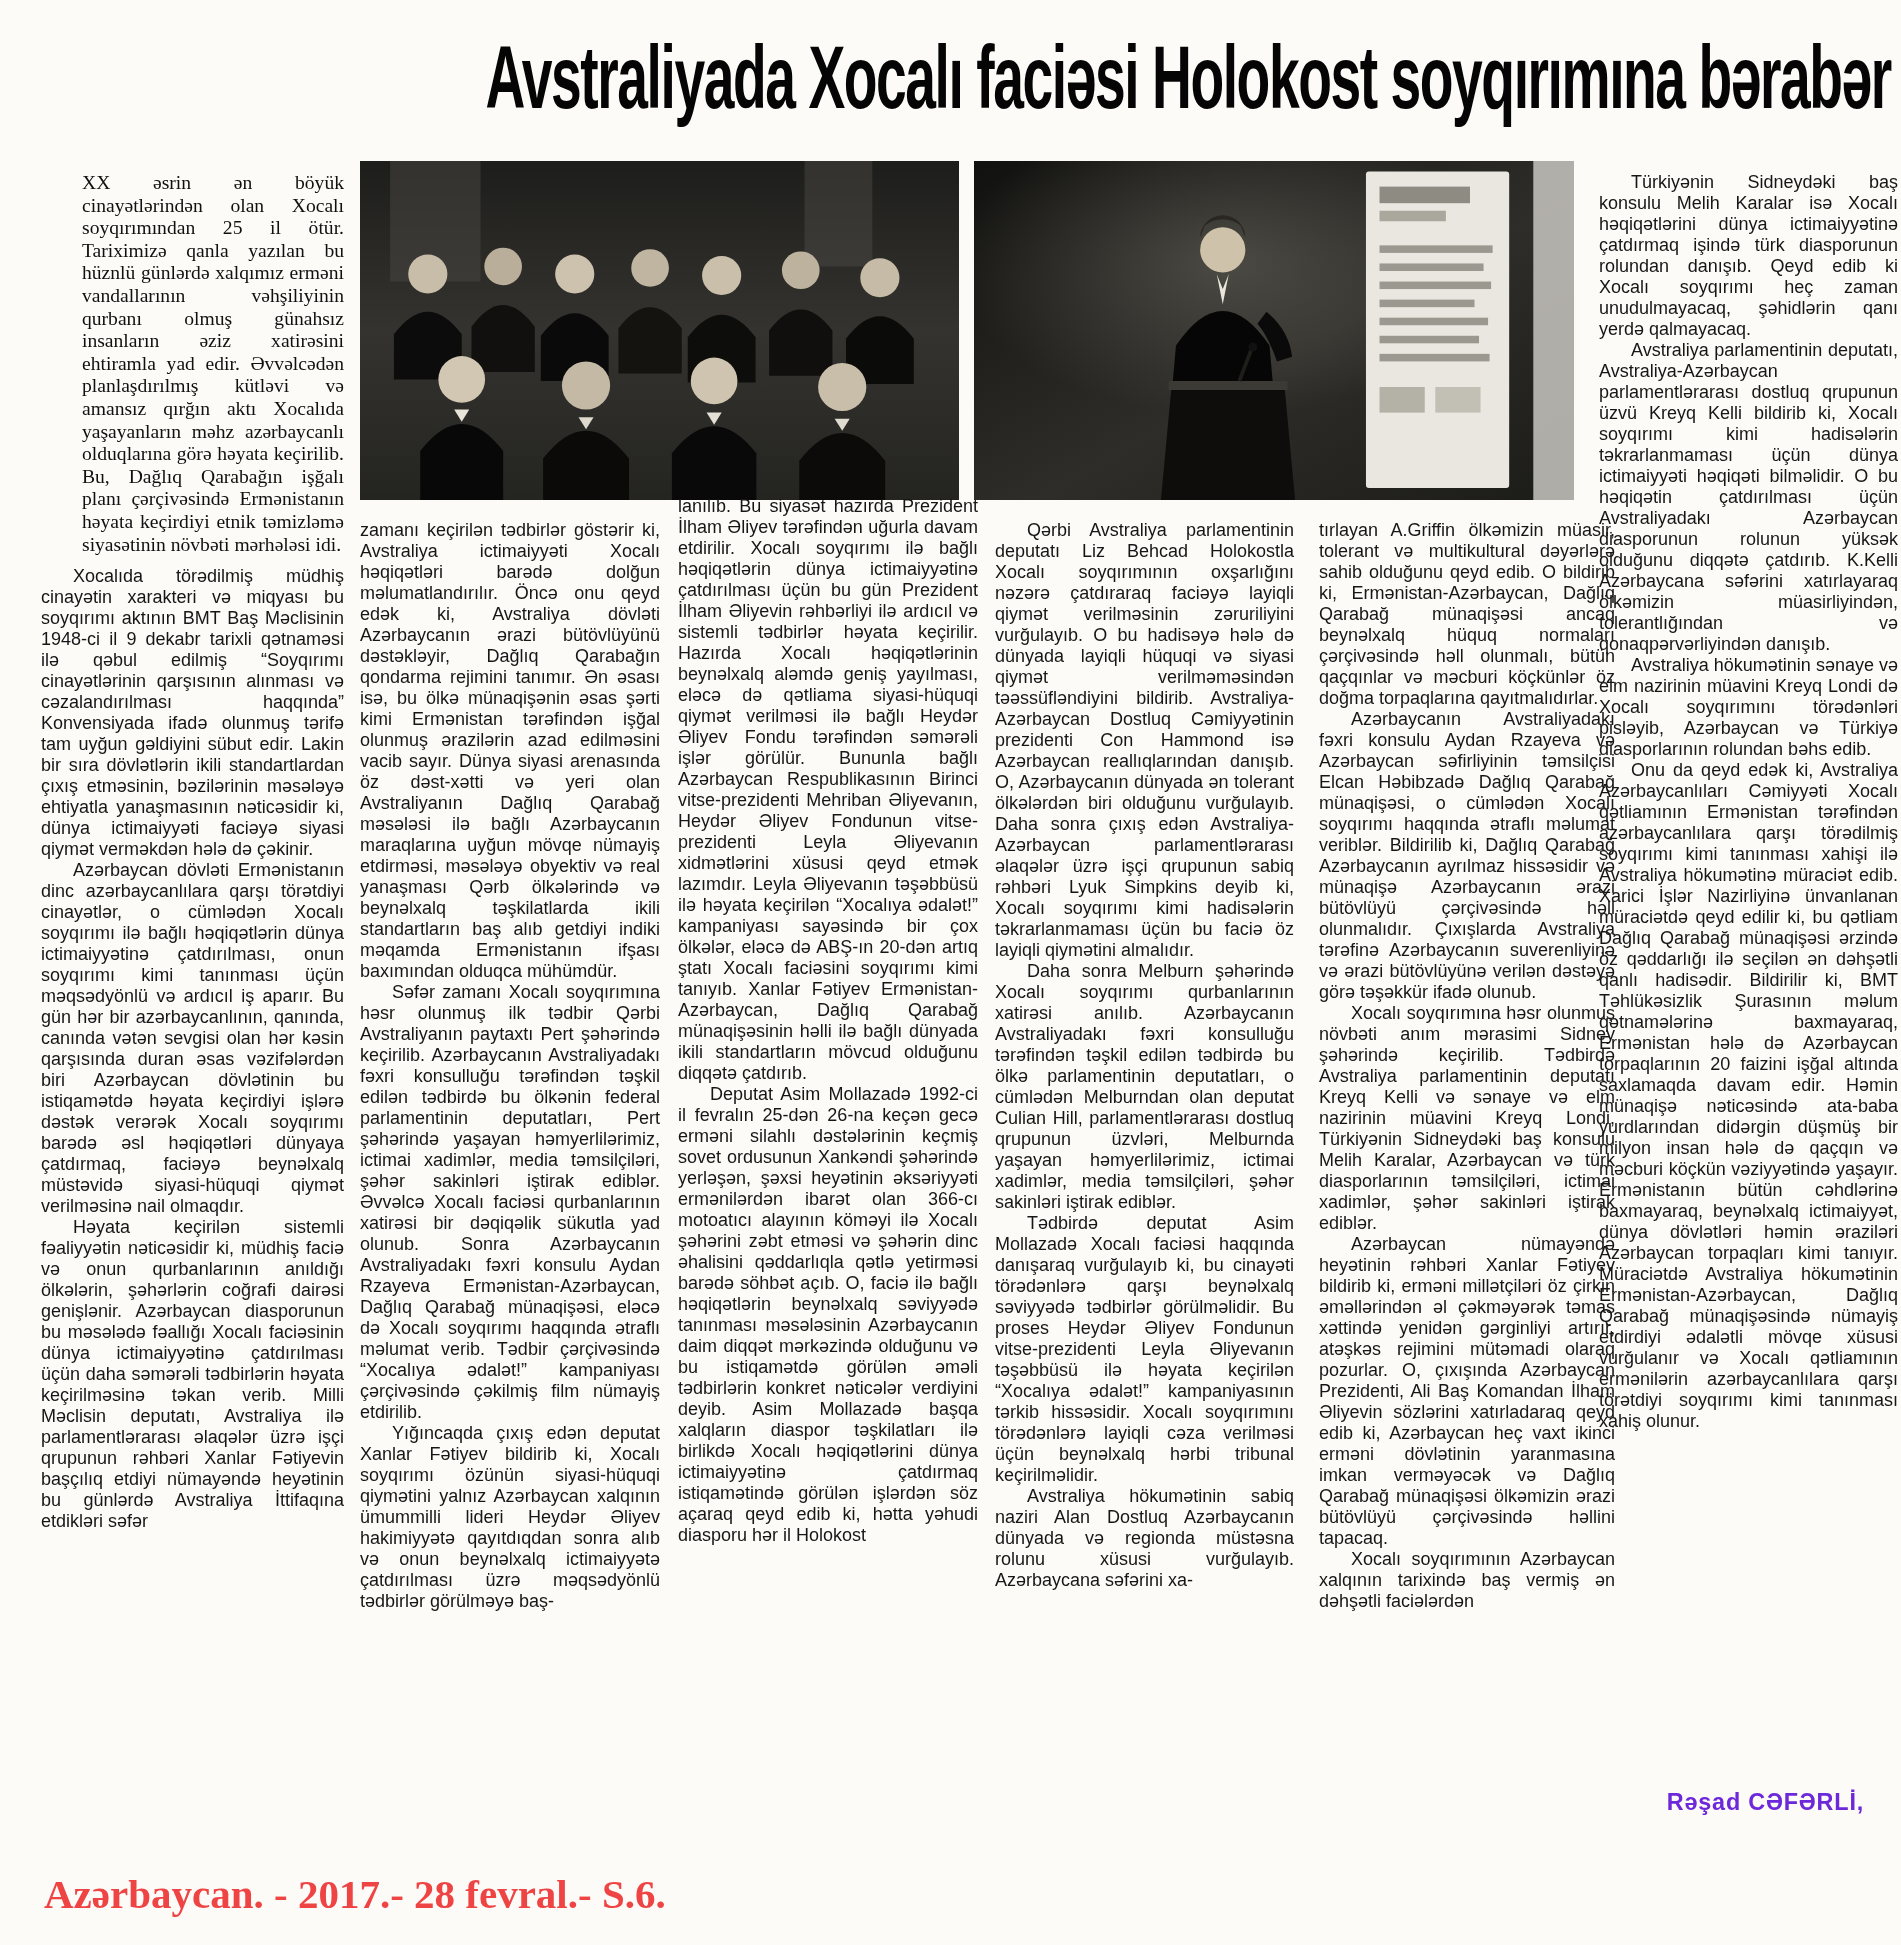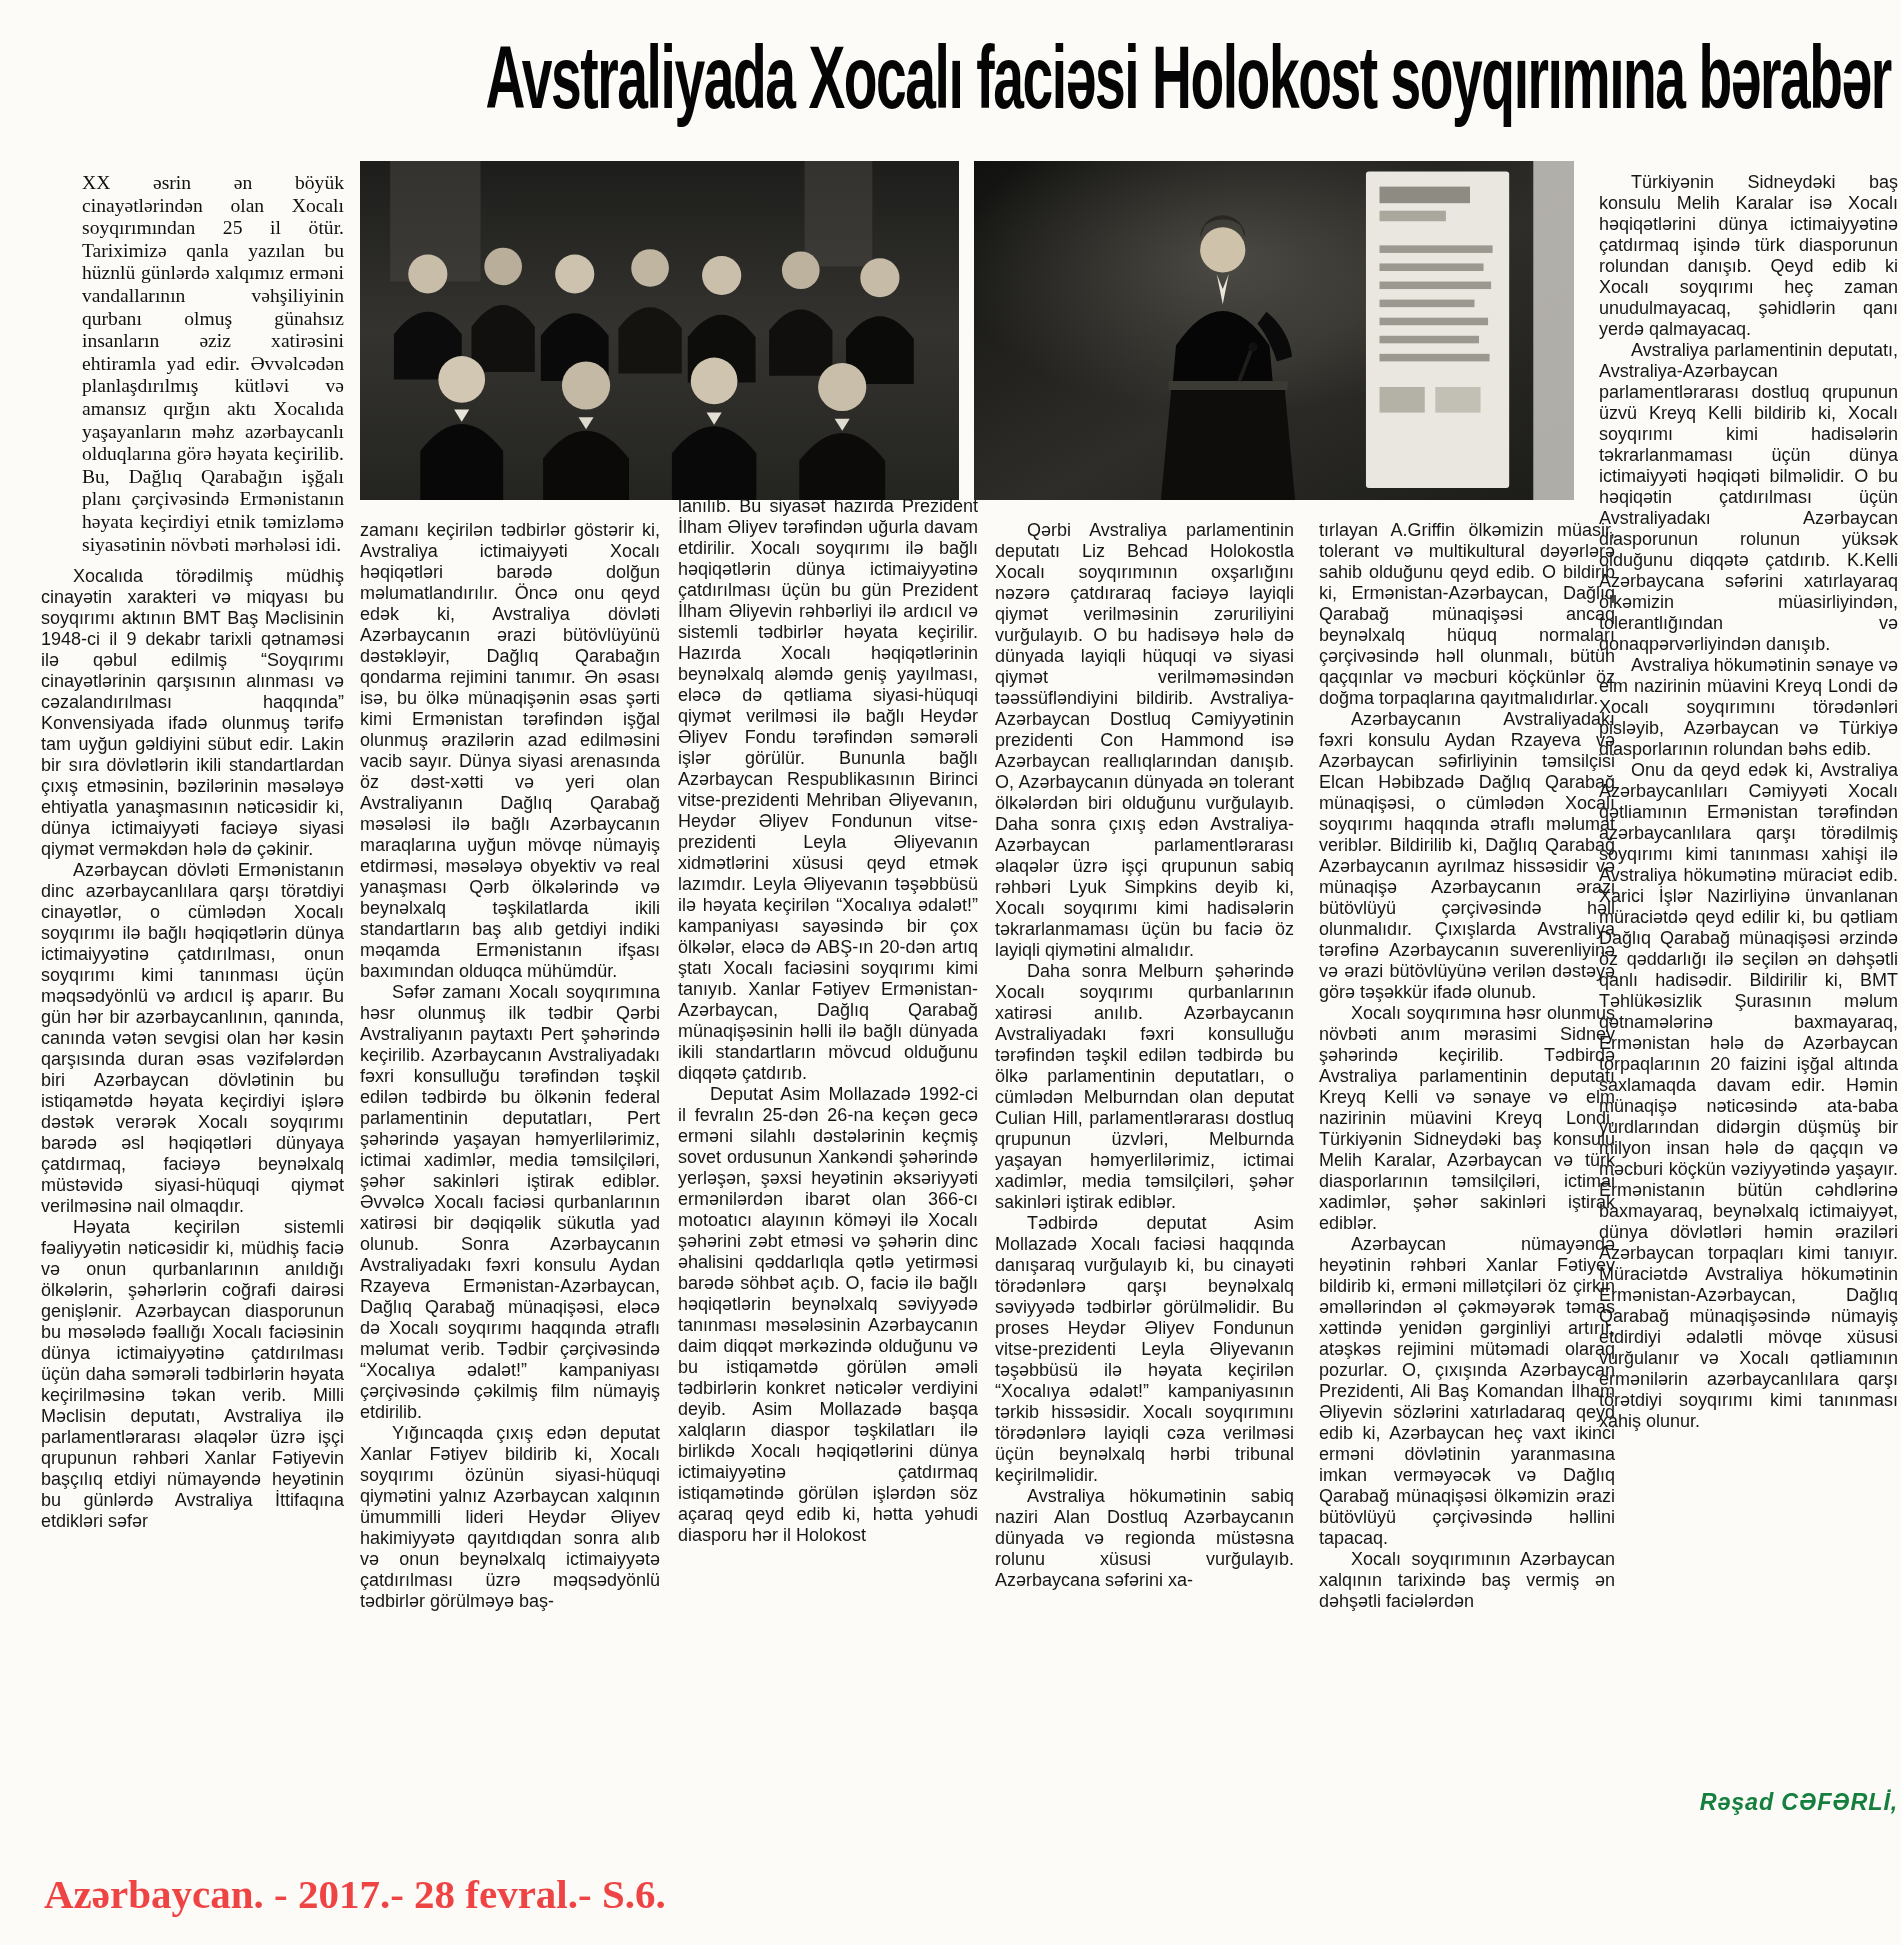--- a/index.html
+++ b/index.html
@@ -53,25 +53,25 @@
     text-align:justify;
     color:#101010;
   }
   #col1{left:41px;top:172px;width:303px;height:1621px;}
   #col2{left:360px;top:520px;width:300px;height:1225px;}
   #col3{left:678px;top:496px;width:300px;height:1237px;}
   #col4{left:995px;top:520px;width:299px;height:1237px;}
   #col5{left:1310px;top:520px;width:296px;height:1244px;margin-left:9px;}
   #col6{left:1599px;top:172px;width:299px;height:1612px;}
   .author{
-    position:absolute;left:1599px;top:1789px;width:299px;
+    position:absolute;left:1565px;top:1789px;width:299px;
     text-align:right;
-    font-weight:bold;font-style:italic;
+    font-weight:bold;
     font-size:23.4px;letter-spacing:0.8px;
-    color:#15803d;
+    color:#6d28d9;
   }
   .citation{
     position:absolute;left:44px;top:1870px;
     font-family:"Liberation Serif",serif;
     font-weight:bold;
     font-size:41px;
     color:#ef4444;
     white-space:nowrap;
   }
 </style>

